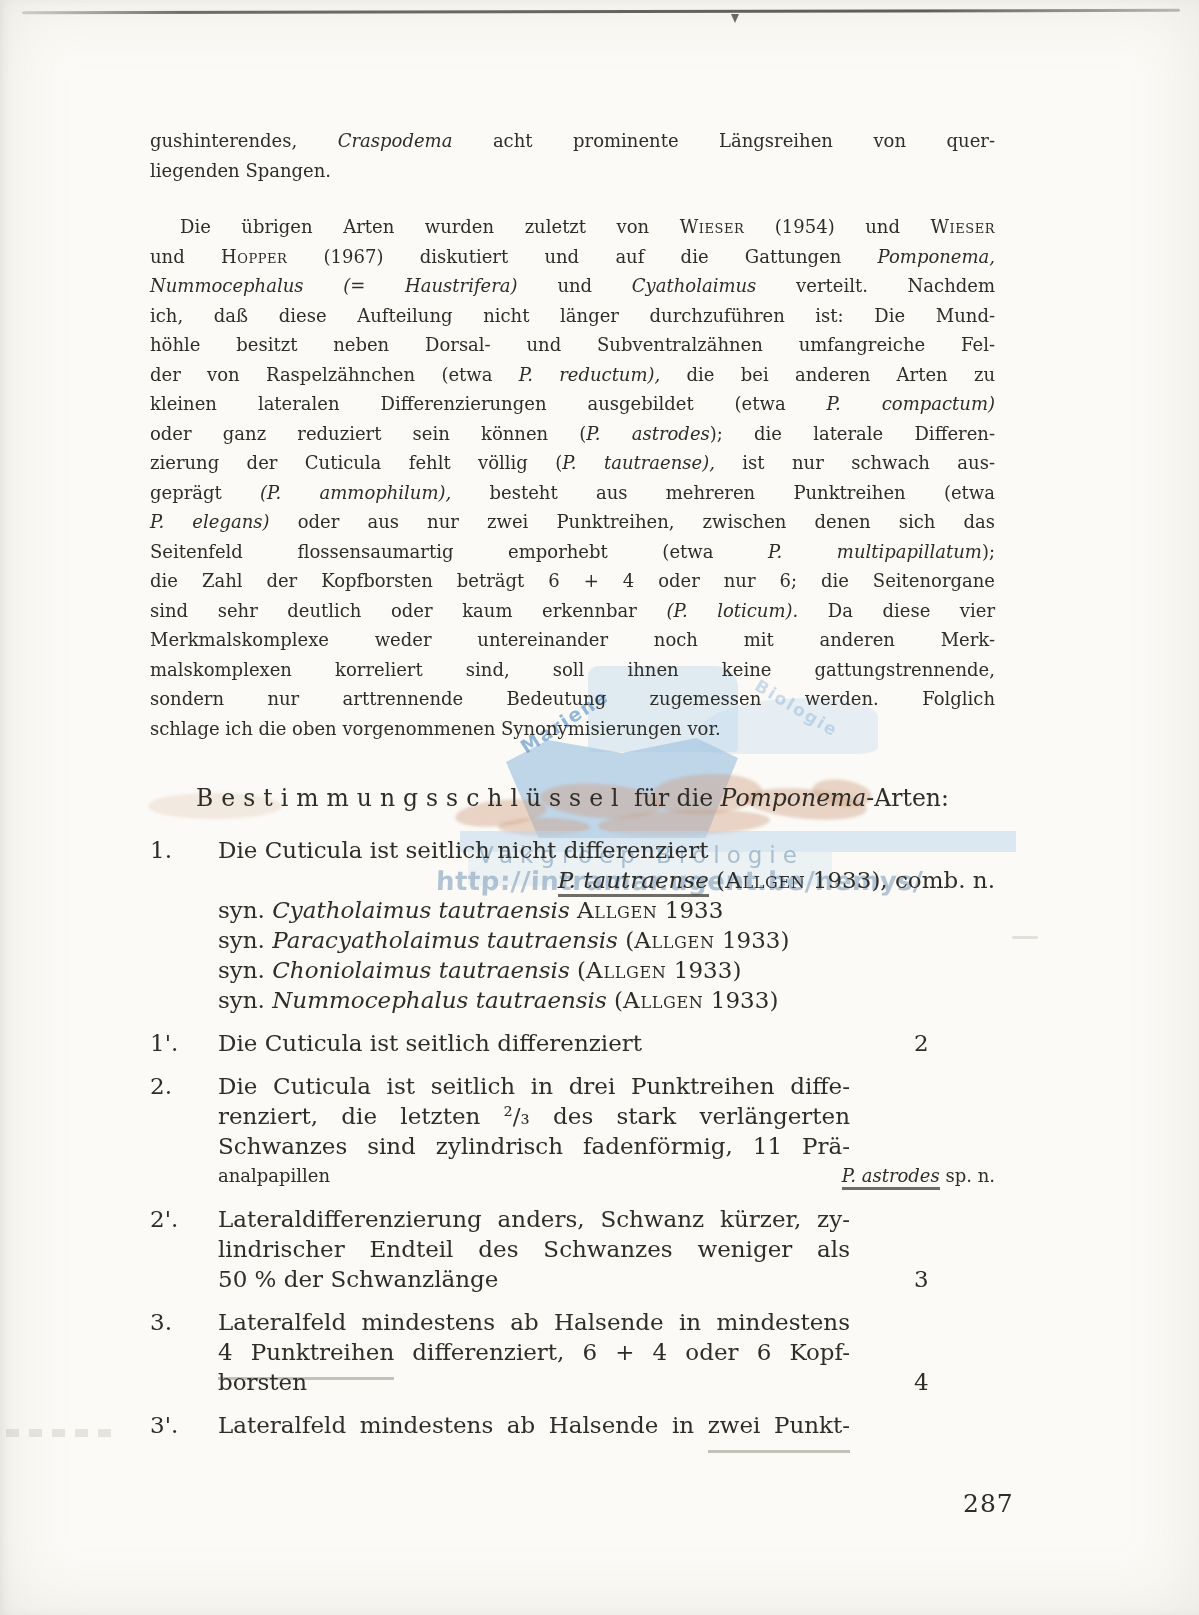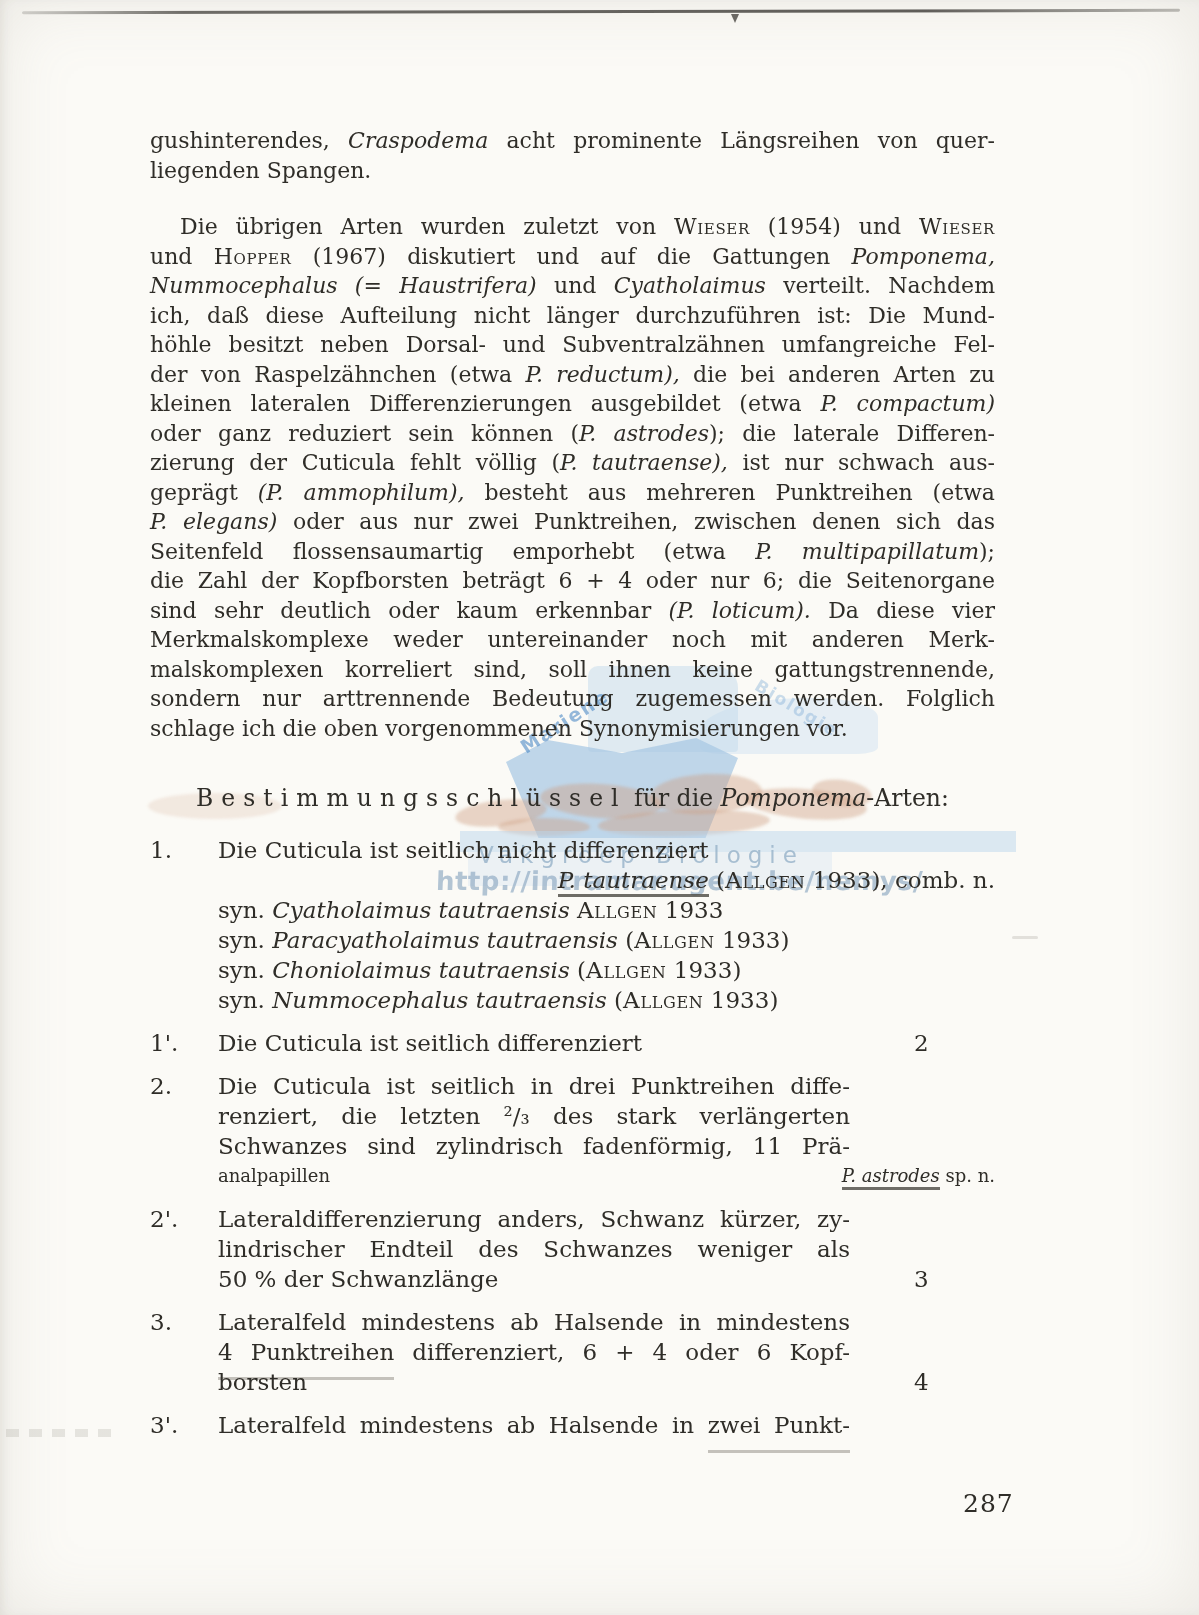--- a/index.html
+++ b/index.html
@@ -36,21 +36,21 @@
   .sk5{left:598px;top:810px;width:172px;height:26px;transform:rotate(-2deg);}
   .sk6{left:498px;top:818px;width:92px;height:18px;}
   .sk7{left:812px;top:780px;width:60px;height:26px;transform:rotate(8deg);}
   .sk8{left:148px;top:793px;width:134px;height:26px;opacity:.45;}
   .wm-org{left:478px;top:842px;font-family:"DejaVu Sans",sans-serif;font-size:23px;
       letter-spacing:7px;color:rgba(150,178,200,.8);}
   .wm-url{left:436px;top:866px;font-family:"DejaVu Sans",sans-serif;font-weight:bold;font-size:26px;
       letter-spacing:.5px;color:rgba(143,170,194,.68);transform:skewX(-2deg);}
   
   .doc{position:absolute;left:150px;top:126px;width:845px;z-index:2;}
-  .tline{font-size:22px;line-height:29.5px;text-align:justify;}
+  .tline{font-size:18px;line-height:29.5px;text-align:justify;}
   .tline.just{text-align-last:justify;}
   .tline.left{text-align-last:left;}
   .p2{margin-top:27px;}
   .p2 .tline:first-child{text-indent:30px;}
   .heading{margin:40px 0 16px 0;text-align:center;font-size:23.5px;line-height:30px;}
   .sp{letter-spacing:.34em;}
   .it{font-style:italic;}
   .sc{font-variant:small-caps;letter-spacing:.03em;}
   .ink-ul{border-bottom:3px solid rgba(70,68,62,.78);padding-bottom:1px;margin-left:48px;}
   .pencil-ul{border-bottom:3px solid rgba(128,125,116,.45);padding-bottom:12px;}

